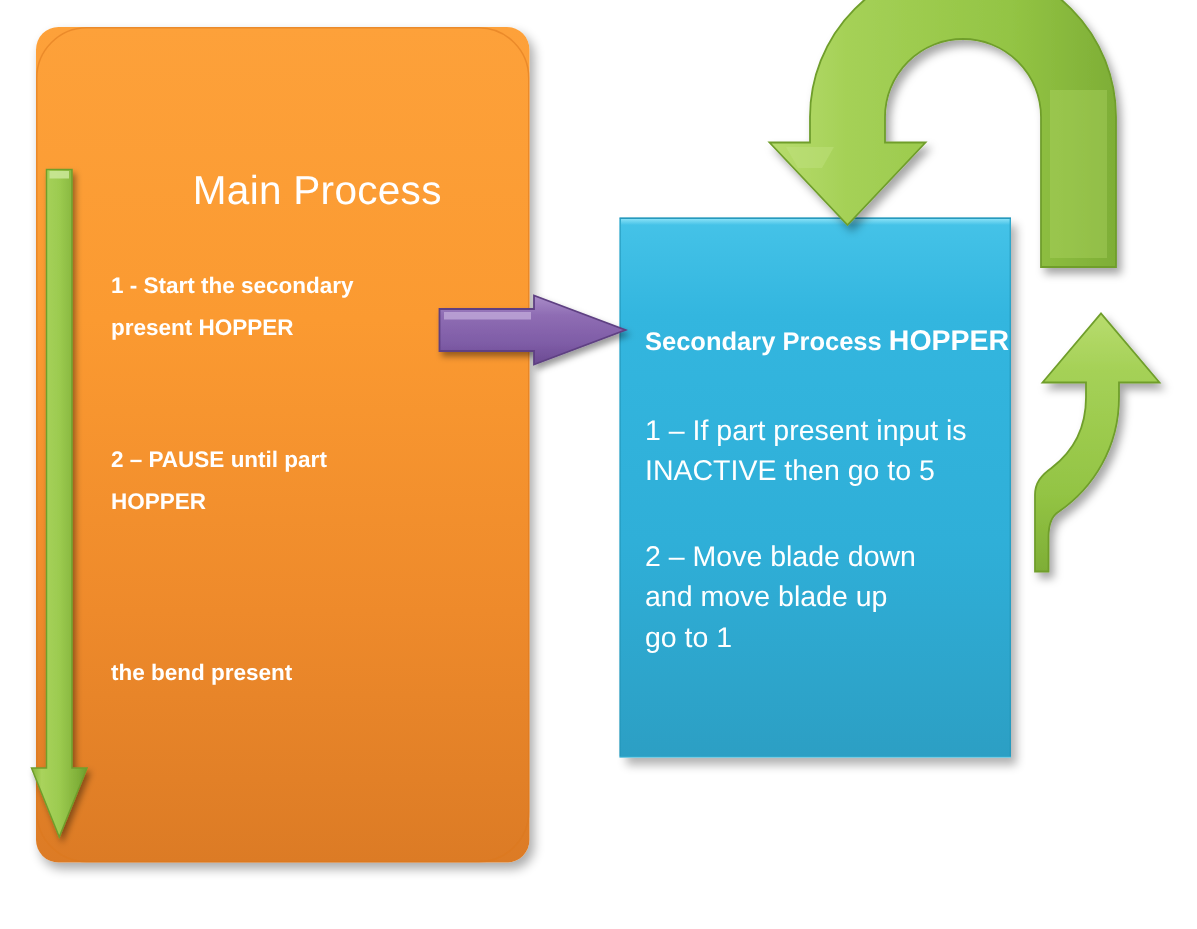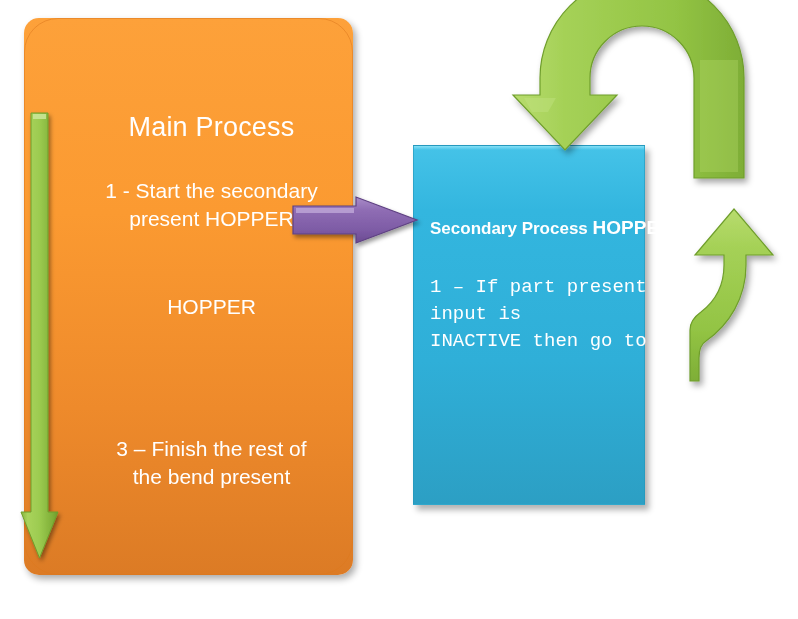--- a/index.html
+++ b/index.html
@@ -60,36 +60,35 @@
     color: #ffffff;
     font-size: 27px;
     font-weight: 400;
     letter-spacing: 0.2px;
   }
 
   .step {
     position: absolute;
     left: 0;
     width: 100%;
-    text-align: center;
     color: #ffffff;
-    font-size: 21px;
-    font-weight: normal;
+    font-size: 15px;
+    font-weight: bold;
     line-height: 28px;
   }
   .step-1 { top: 159px; }
   .step-2 { top: 275px; }
   .step-3 { top: 417px; }
 
   
   .secondary-box {
     position: absolute;
     left: 413px;
     top: 145px;
-    width: 232px;
+    width: 261px;
     height: 360px;
     background: linear-gradient(180deg, #45C3E8 0%, #33B6DF 18%, #2FAFD8 60%, #2C9FC4 100%);
     box-shadow: 4px 5px 6px rgba(0,0,0,0.3);
     box-sizing: border-box;
     border: 1px solid rgba(35,150,185,0.6);
     padding-left: 48px;
   }
   .secondary-box::before{
     content:"";
     position:absolute;
@@ -122,21 +121,21 @@
   }
 
   .sec-block {
     position: absolute;
     left: 0;
     font-size: 19px;
     line-height: 27px;
     font-weight: 400;
     width: 250px;
   }
-  .sec-block-1 { top: 128px; font-family: Liberation Mono, monospace; }
+  .sec-block-1 { top: 128px; }
   .sec-block-2 { top: 212px; }
 
   
   svg.arrows {
     position: absolute;
     left: 0; top: 0;
     width: 798px;
     height: 619px;
     pointer-events: none;
   }
@@ -149,41 +148,46 @@
   <div class="main-box">
     <div class="main-box-inner">
       <div class="main-title">Main Process</div>
 
       <div class="step step-1">
         <div>1 - Start the secondary</div>
         <div>present HOPPER</div>
       </div>
 
       <div class="step step-2">
+        <div>2 – PAUSE until part</div>
         <div>HOPPER</div>
       </div>
 
       <div class="step step-3">
-        <div>3 – Finish the rest of</div>
         <div>the bend present</div>
       </div>
     </div>
   </div>
 
   <div class="secondary-box">
     <div class="secondary-inner">
       <div class="sec-title">
         <span>Secondary Process </span><span class="strong">HOPPER</span>
       </div>
 
       <div class="sec-block sec-block-1">
         <div>1 – If part present input is</div>
         <div>INACTIVE then go to 5</div>
       </div>
 
+      <div class="sec-block sec-block-2">
+        <div>2 – Move blade down</div>
+        <div>and move blade up</div>
+        <div>go to 1</div>
+      </div>
     </div>
   </div>
 
   <svg class="arrows" viewBox="0 0 798 619" xmlns="http://www.w3.org/2000/svg">
     <defs>
       <linearGradient id="greenH" x1="0" y1="0" x2="0" y2="1">
         <stop offset="0%" stop-color="#B8DC6E"></stop>
         <stop offset="22%" stop-color="#A5D157"></stop>
         <stop offset="70%" stop-color="#93C444"></stop>
         <stop offset="100%" stop-color="#7EAE36"></stop>

